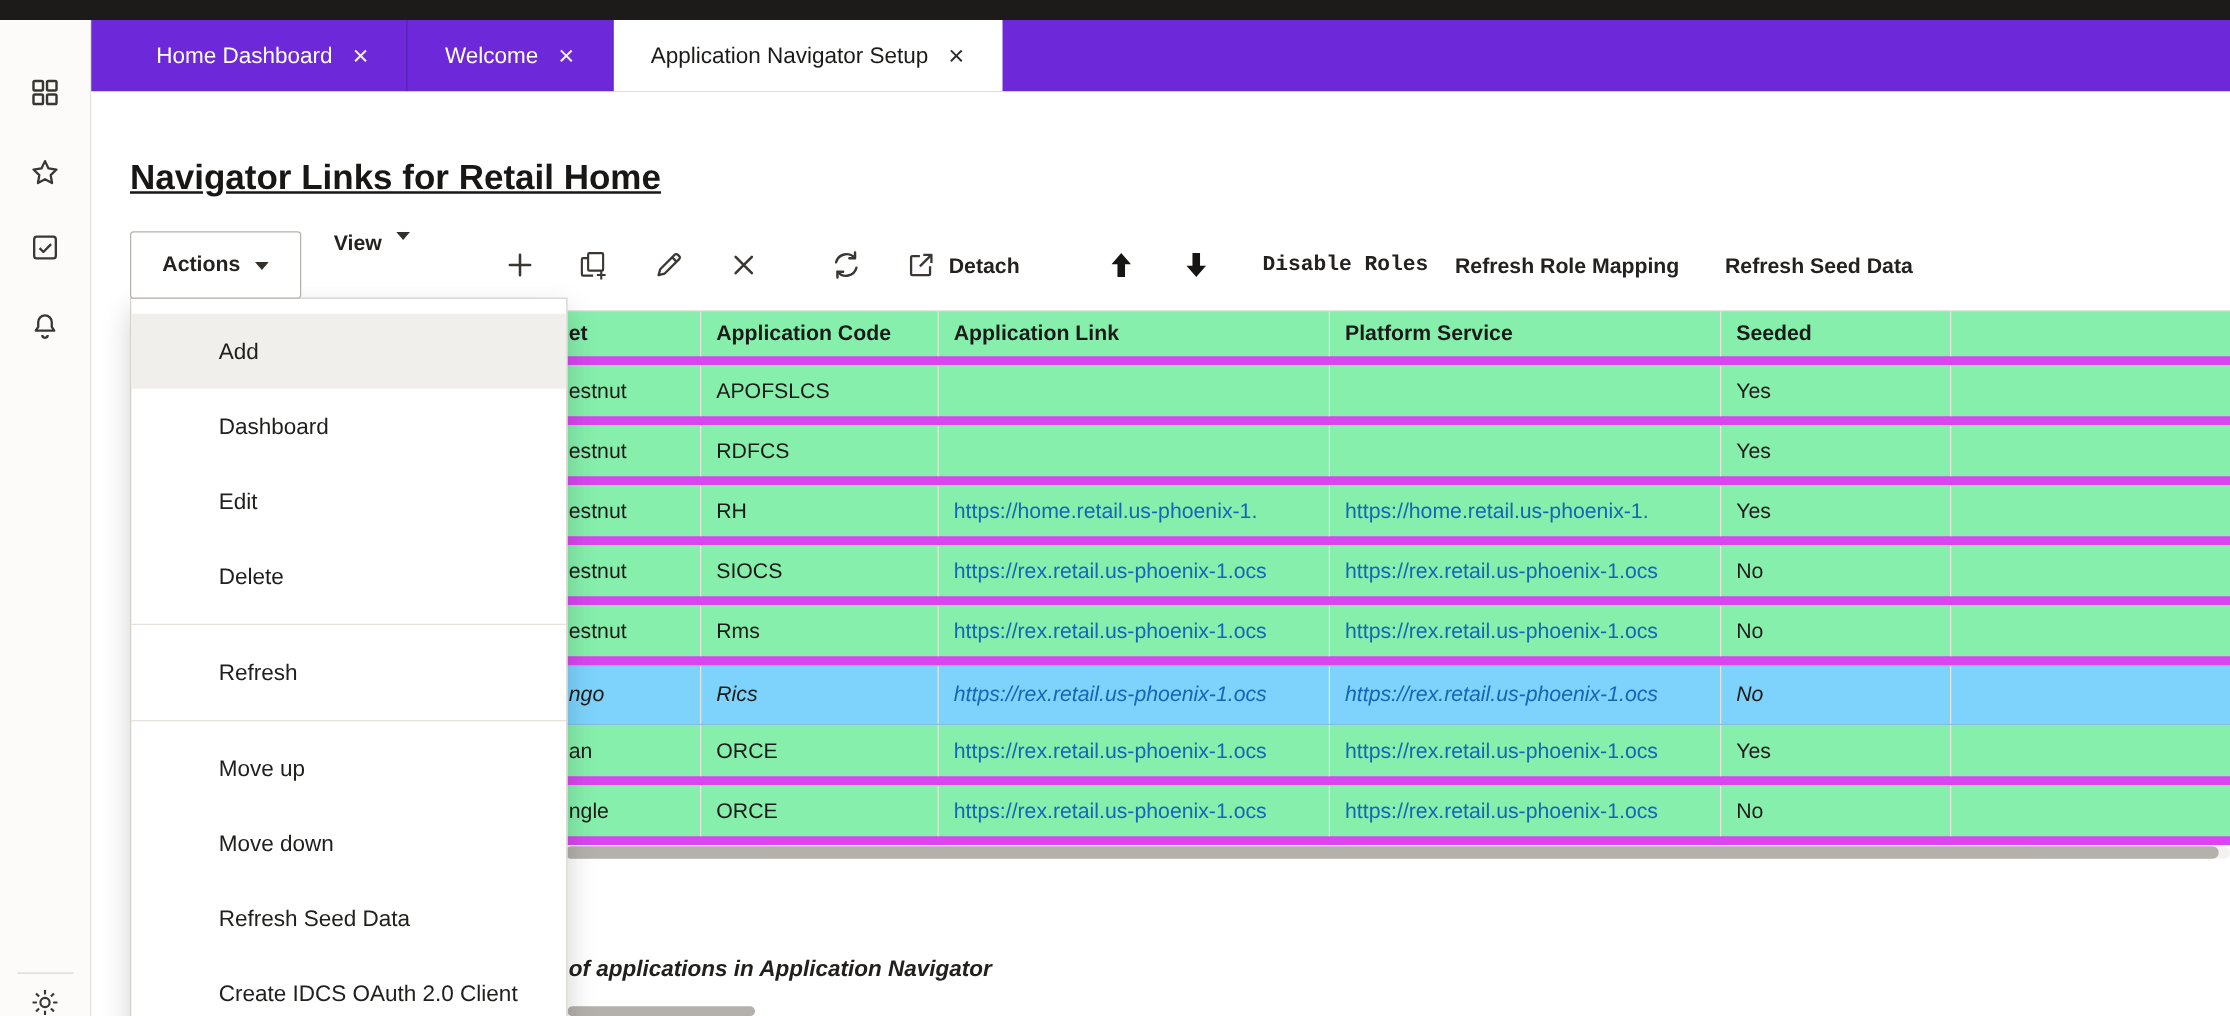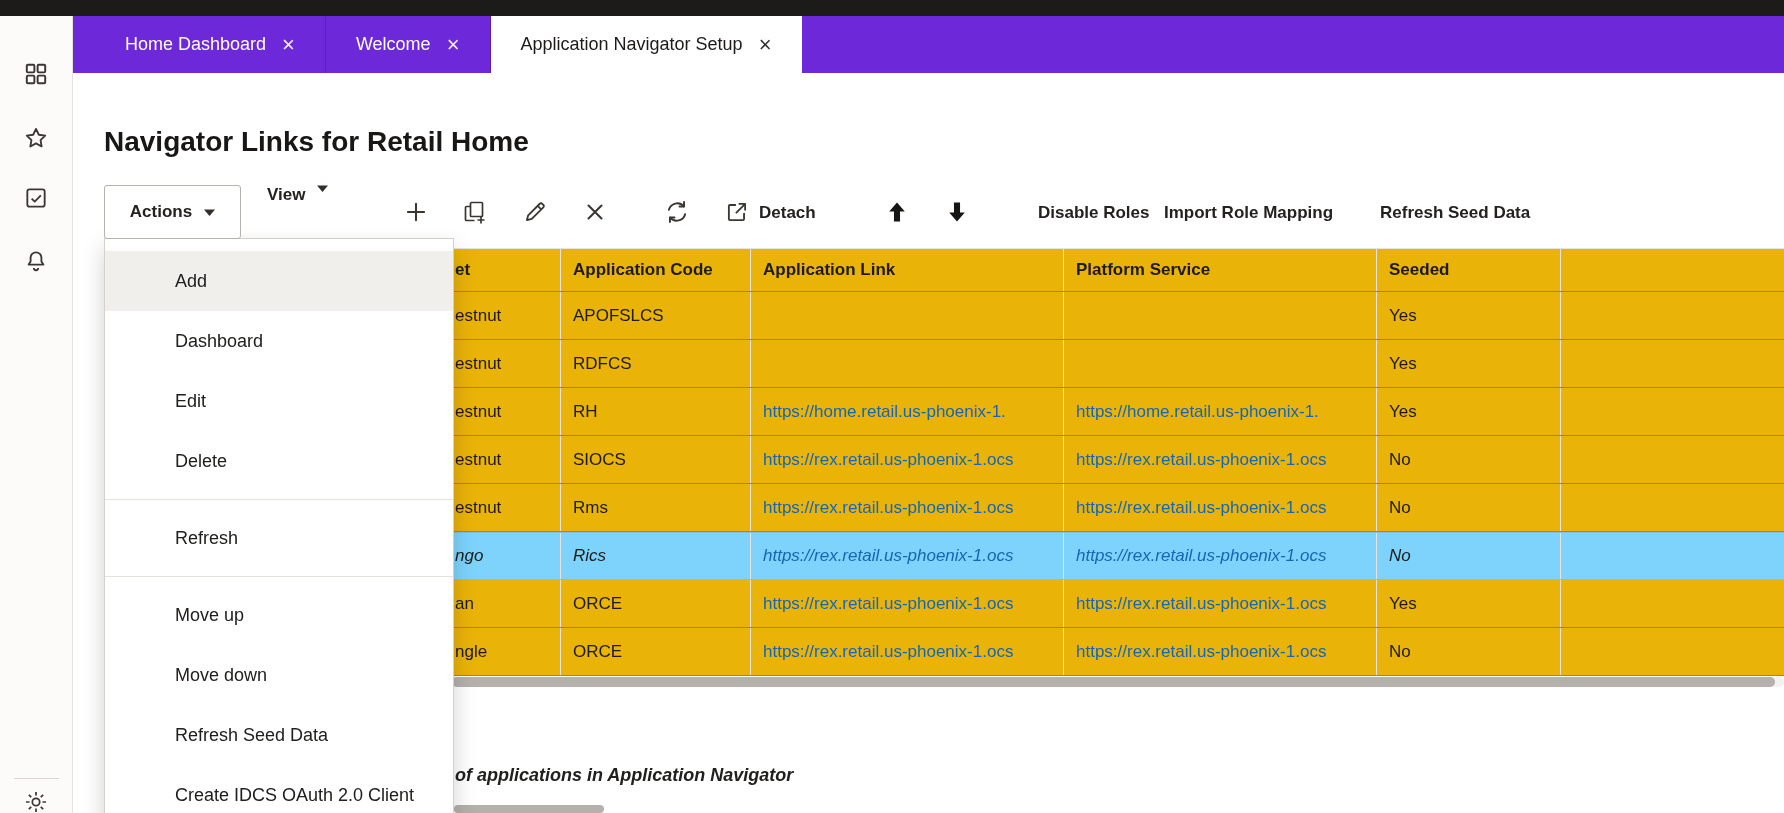--- a/index.html
+++ b/index.html
@@ -14,32 +14,32 @@
   .side-icon { position:absolute; width:26px; height:26px; color:#3a3733; cursor:pointer; }
   .side-sep { position:absolute; left:14px; top:762px; width:45px; height:1px; background:#d9d6d2; }
 
   
   .tabbar { position:absolute; left:73px; top:16px; width:1711px; height:57px; background:#6d28d9; display:flex; align-items:stretch; padding-left:22px; box-sizing:border-box; }
   .tab { display:flex; align-items:center; gap:16px; padding:0 30px; color:#ffffff; font-size:18px; cursor:pointer; border-right:1px solid rgba(0,0,0,0.18); }
   .tab.active { background:#ffffff; color:#1c1b1a; border-right:none; }
   .tab-close { font-size:22px; line-height:1; opacity:0.92; cursor:pointer; }
 
   
-  .page-title { position:absolute; left:104px; top:126px; font-size:28px; font-weight:800; color:#181716; }
+  .page-title { position:absolute; left:104px; top:126px; font-size:28px; font-weight:800; color:#181716;text-decoration:underline; }
 
   
   .btn-actions { position:absolute; left:104px; top:185px; width:137px; height:54px; background:#fff; border:1px solid #b5b1ac; border-radius:3px; display:flex; align-items:center; justify-content:center; gap:12px; font-size:17px; font-weight:700; color:#242220; cursor:pointer; box-sizing:border-box; z-index:60; }
   .btn-view { position:absolute; left:267px; top:185px; height:54px; display:flex; gap:12px; font-size:17px; font-weight:700; color:#242220; cursor:pointer; }
   .tb-icon { position:absolute; top:198px; width:28px; height:28px; color:#3a3733; cursor:pointer; display:flex; align-items:center; justify-content:center; }
   .tb-label { position:absolute; top:203px; font-size:17px; font-weight:700; color:#242220; cursor:pointer; }
   .caret { display:inline-flex; }
 
   
   .table { position:absolute; left:104px; top:248px; width:1680px; }
-  .tr { display:flex; height:48px; border-bottom:1px solid #d946ef; background:#eab308; box-sizing:border-box; cursor:pointer; }
+  .tr { display:flex; height:48px; border-bottom:7px solid #d946ef; background:#86efac; box-sizing:border-box; cursor:pointer; }
   .tr.thead { height:44px; border-top:1px solid #e7e4e0; cursor:default; }
   .td, .th { box-sizing:border-box; display:flex; align-items:center; padding:0 12px; font-size:17px; color:#1c1b1a; border-right:1px solid #e7e4e0; overflow:hidden; white-space:nowrap; }
   .th { font-weight:700; }
   .c1 { width:457px; padding-left:351px; }
   .c2 { width:190px; }
   .c3 { width:313px; }
   .c4 { width:313px; }
   .c5 { width:184px; }
   .c6 { width:223px; border-right:none; }
   .link { color:#1765b5; }
@@ -181,22 +181,22 @@
     <svg width="26" height="26" viewBox="0 0 24 24">
         <path d="M12 3.2l7.2 8.3h-4.4v9.3H9.2v-9.3H4.8z" fill="#161513"></path>
       </svg>
   </div>
   <div class="tb-icon" style="left:943px;">
     <svg width="26" height="26" viewBox="0 0 24 24">
         <path d="M12 20.8l7.2-8.3h-4.4V3.2H9.2v9.3H4.8z" fill="#161513"></path>
       </svg>
   </div>
 
-  <div class="tb-label" style="left:1038px;">Disable Roles</div>
-  <div class="tb-label" style="left:1164px;">Import Role Mapping</div>
+  <div class="tb-label" style="left:1010px;font-family:Liberation Mono, monospace;">Disable Roles</div>
+  <div class="tb-label" style="left:1164px;">Refresh Role Mapping</div>
   <div class="tb-label" style="left:1380px;">Refresh Seed Data</div>
 
   <div class="table">
     <div class="tr thead">
       <div class="th c1">et</div>
       <div class="th c2">Application Code</div>
       <div class="th c3">Application Link</div>
       <div class="th c4">Platform Service</div>
       <div class="th c5">Seeded</div>
     </div>

